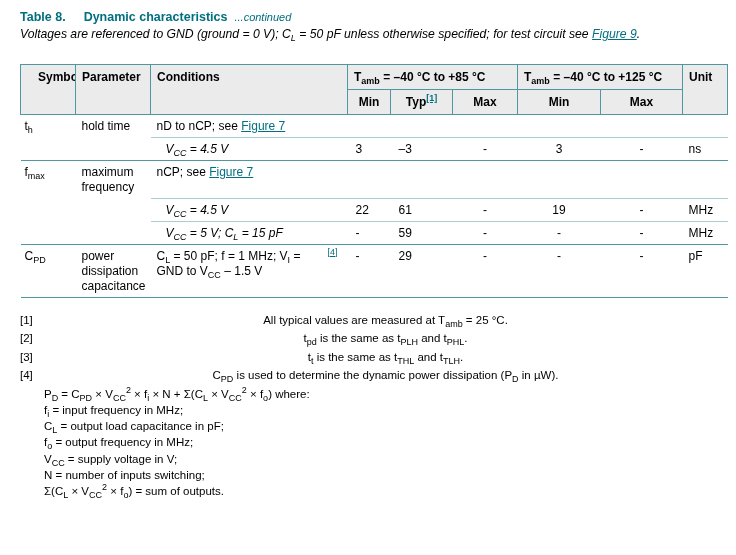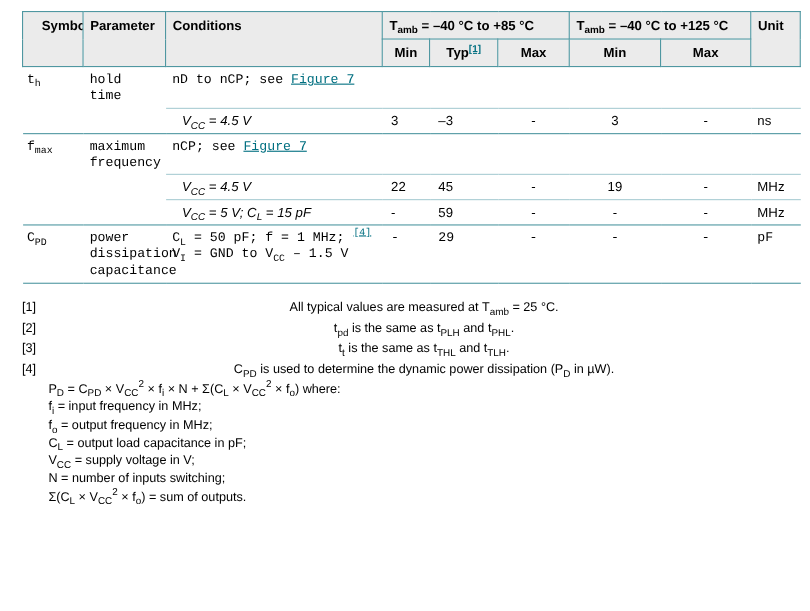--- a/index.html
+++ b/index.html
@@ -37,21 +37,21 @@
     font-weight:bold;
     text-align:left;
     padding:5px 6px 4px 6px;
     white-space:nowrap;
     overflow:hidden;
   }
   thead th:first-child{padding-left:17px;}
   thead th.center{text-align:center;padding-left:2px;padding-right:2px;}
   tbody td{padding:4px 6px 3px 6px;border:none;}
   tbody td:first-child{padding-left:4px;}
-  tr.group-start td{border-top:1px solid var(--line-dark);font-family:Liberation Mono, monospace;}
+  tr.group-start td{border-top:1px solid var(--line-dark);}
   tr.sub td:nth-child(n+3){border-top:1px solid var(--line-light);}
   tbody tr:last-child td{border-bottom:1px solid var(--line-dark);}
   td.c-val{padding-left:8px;}
   td.c-val.center{text-align:center;padding-left:2px;padding-right:2px;}
   .condwrap{display:flex;align-items:flex-start;}
   .condtext{flex:1 1 auto;}
   .condref{flex:0 0 auto;margin-left:4px;padding-right:4px;font-size:11px;}
   tr.sub .condtext{padding-left:9px;font-style:italic;}
 
   
@@ -62,21 +62,25 @@
   .fn-block{margin-bottom:5px;line-height:13.5px;}
   .fn-block .fn-head{display:flex;margin-bottom:3px;}
   .fn-lines{margin-left:24px;}
   .fn-lines .fn-line{line-height:16.3px;}
 </style>
 </head>
 <body>
 
 <div class="page">
 
-
+  <div class="caption">
+    <span class="cap-label">Table 8.</span><span class="cap-title">Dynamic characteristics</span><span class="cap-cont">...continued</span>
+  </div>
+
+  <div class="subtitle">Voltages are referenced to GND (ground = 0 V); C<sub>L</sub> = 50 pF unless otherwise specified; for test circuit see <a class="doclink">Figure 9</a>.</div>
 
   <table class="dtable">
     <colgroup>
       <col style="width:55px">
         <col style="width:75px">
         <col style="width:197px">
       <col style="width:43px">
         <col style="width:62px">
         <col style="width:65px">
       <col style="width:83px">
@@ -156,21 +160,21 @@
       <tr class="sub">
         <td class="c-sym"></td>
         <td class="c-par"></td>
         <td class="c-cond">
           <div class="condwrap">
               <span class="condtext">V<sub>CC</sub> = 4.5 V</span>
               <span class="condref"></span>
             </div>
         </td>
         <td class="c-val">22</td>
-        <td class="c-val">45</td>
+        <td class="c-val">61</td>
         <td class="c-val center">-</td>
         <td class="c-val center">19</td>
         <td class="c-val center">-</td>
         <td class="c-unit">MHz</td>
       </tr>
 
       <tr class="sub">
         <td class="c-sym"></td>
         <td class="c-par"></td>
         <td class="c-cond">
@@ -221,22 +225,22 @@
       <span class="fn-text">t<sub>t</sub> is the same as t<sub>THL</sub> and t<sub>TLH</sub>.</span>
     </div>
     <div class="fn-block">
       <div class="fn-head">
         <span class="fn-ref">[4]</span>
         <span class="fn-text">C<sub>PD</sub> is used to determine the dynamic power dissipation (P<sub>D</sub> in µW).</span>
       </div>
       <div class="fn-lines">
         <div class="fn-line">P<sub>D</sub> = C<sub>PD</sub> × V<sub>CC</sub><sup>2</sup> × f<sub>i</sub> × N + Σ(C<sub>L</sub> × V<sub>CC</sub><sup>2</sup> × f<sub>o</sub>) where:</div>
         <div class="fn-line">f<sub>i</sub> = input frequency in MHz;</div>
+        <div class="fn-line">C<sub>L</sub> = output load capacitance in pF;</div>
         <div class="fn-line">f<sub>o</sub> = output frequency in MHz;</div>
-        <div class="fn-line">C<sub>L</sub> = output load capacitance in pF;</div>
         <div class="fn-line">V<sub>CC</sub> = supply voltage in V;</div>
         <div class="fn-line">N = number of inputs switching;</div>
         <div class="fn-line">Σ(C<sub>L</sub> × V<sub>CC</sub><sup>2</sup> × f<sub>o</sub>) = sum of outputs.</div>
       </div>
     </div>
   </div>
 
 </div>
 
 </body></html>

